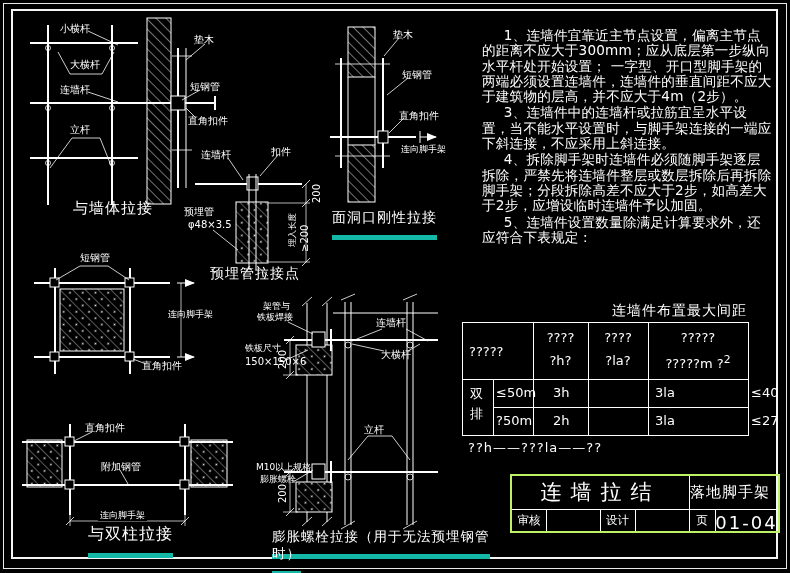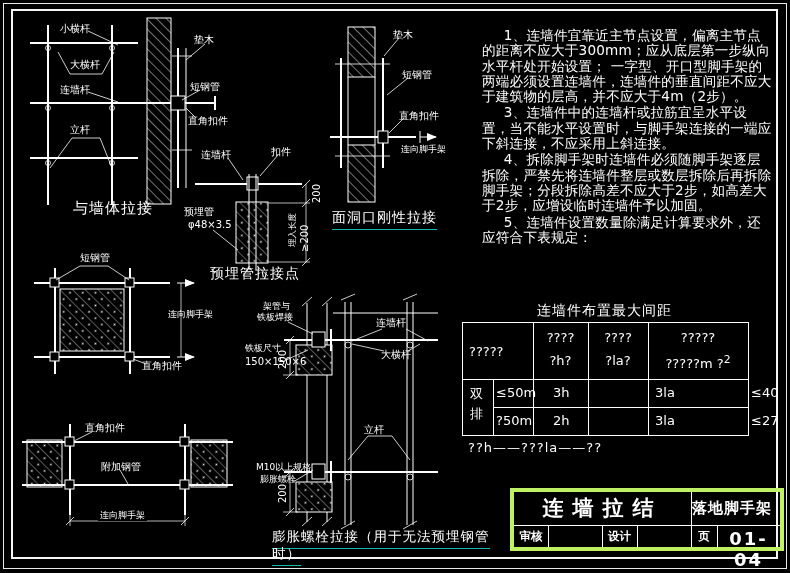--- a/index.html
+++ b/index.html
@@ -7,34 +7,34 @@
           font-family:"DejaVu Sans",sans-serif;color:#fff;}
   .frame{position:absolute;pointer-events:none;}
   #frame-outer{left:3px;top:3px;width:782px;height:564px;border:1px solid #e9e9e9;}
   #frame-inner{left:11px;top:9px;width:763px;height:546px;border:2px solid #f5f5f5;}
   svg{position:absolute;left:0;top:0;}
   .lbl{position:absolute;color:#fff;font-size:10px;line-height:1.1;white-space:nowrap;}
   .lbl9{font-size:9px;}
   .rot{transform:rotate(-90deg);transform-origin:0 0;}
   .dtitle{position:absolute;color:#fff;font-size:15px;white-space:nowrap;letter-spacing:1px;}
   .dtitle.big{font-size:16px;}
-  .underl{border-bottom:1px solid #14b8a6;padding-bottom:2px;}
+  .underl{border-bottom:5px solid #14b8a6;padding-bottom:8px;}
   #notes{position:absolute;left:481px;top:27px;width:294px;font-size:13.6px;
          line-height:15.3px;letter-spacing:0.2px;}
   #notes p{margin:1px;text-indent:1.6em;}
-  #table-title{position:absolute;left:462px;top:302px;width:285px;text-align:center;
+  #table-title{position:absolute;left:462px;top:302px;width:285px;text-align:right;
                font-size:14px;letter-spacing:1px;}
   #spacing-table{position:absolute;left:462px;top:322px;width:285px;height:112px;
                  border:1px solid #fff;}
   .tline{position:absolute;background:#fff;}
   .tcell{position:absolute;color:#fff;font-size:13px;white-space:nowrap;}
   .tc{text-align:center;}
   #tbl-note{position:absolute;left:468px;top:440px;font-size:13px;letter-spacing:1px;}
-  #titleblock{position:absolute;left:510px;top:488px;width:266px;height:55px;
-              border:4px solid #bef264;font-weight:bold;}
+  #titleblock{position:absolute;left:510px;top:474px;width:266px;height:55px;
+              border:2px solid #bef264;}
   .tbline{position:absolute;background:#fff;}
   .tbcell{position:absolute;color:#fff;overflow:hidden;}
 </style>
 </head>
 <body>
 
 <div id="canvas">
 
   <div class="frame" id="frame-outer"></div>
   <div class="frame" id="frame-inner"></div>
@@ -236,20 +236,21 @@
   <div class="lbl rot" style="left:299px;top:252px">≥200</div>
   <div class="dtitle" style="left:210px;top:265px;font-size:14px">预埋管拉接点</div>
 
   <div class="lbl" style="left:80px;top:252px">短钢管</div>
   <div class="lbl lbl9" style="left:168px;top:310px">连向脚手架</div>
   <div class="lbl" style="left:142px;top:360px">直角扣件</div>
 
   <div class="lbl" style="left:85px;top:422px">直角扣件</div>
   <div class="lbl" style="left:101px;top:461px">附加钢管</div>
   <div class="lbl lbl9" style="left:98px;top:511px;background:#000;padding:0 2px">连向脚手架</div>
+  <div class="dtitle big underl" style="left:88px;top:524px">与双柱拉接</div>
 
   <div class="lbl lbl9" style="left:263px;top:302px">架管与</div>
   <div class="lbl lbl9" style="left:257px;top:313px">铁板焊接</div>
   <div class="lbl rot" style="left:277px;top:369px">200</div>
   <div class="lbl lbl9" style="left:245px;top:344px">铁板尺寸</div>
   <div class="lbl" style="left:245px;top:356px">150×150×6</div>
   <div class="lbl lbl9" style="left:256px;top:463px">M10以上规格</div>
   <div class="lbl lbl9" style="left:260px;top:475px">膨胀螺栓</div>
   <div class="lbl rot" style="left:277px;top:503px">200</div>
   <div class="lbl" style="left:376px;top:317px">连墙杆</div>

